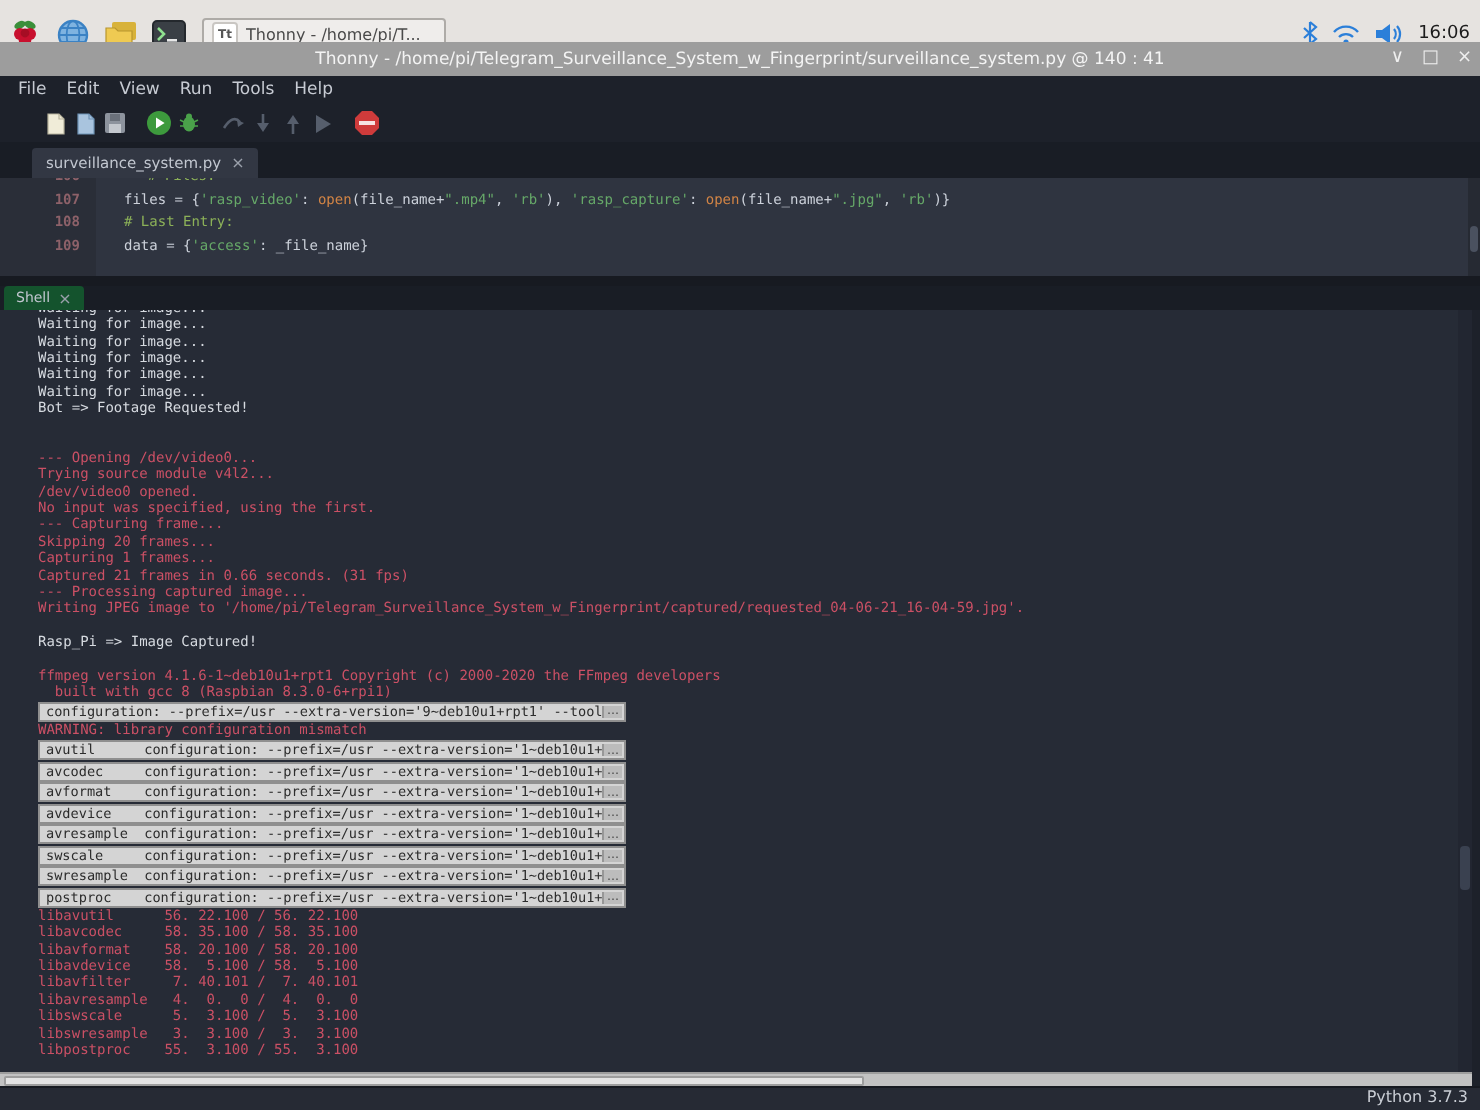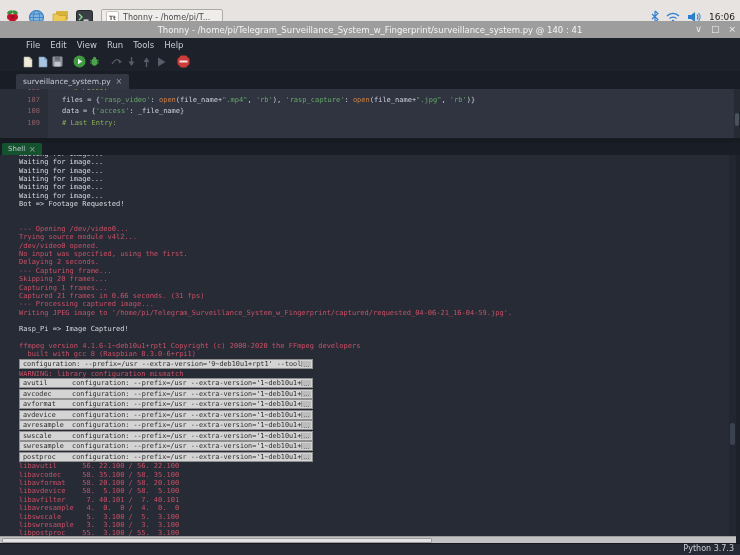--- a/index.html
+++ b/index.html
@@ -19,36 +19,36 @@
   .tray{margin-left:auto;display:flex;align-items:center;gap:7px;padding-right:5px;}
   .clock{font-size:9px;color:#1c1c1c;}
   
   .titlebar{position:absolute;top:21px;left:0;width:740px;height:17px;background:#9d9d9d;
     display:flex;align-items:center;justify-content:center;}
   .titlebar .wtitle{font-size:8.5px;color:#f4f4f4;white-space:nowrap;}
   .wcontrols{position:absolute;right:4px;top:0;height:17px;display:flex;align-items:center;gap:9px;}
   .wbtn{font-size:9px;color:#efefef;line-height:17px;}
   
   .menubar{position:absolute;top:38px;left:0;width:740px;height:14px;background:#1d212a;
-    display:flex;align-items:center;padding-left:21px;box-sizing:border-box;}
+    display:flex;align-items:center;padding-left:4px;box-sizing:border-box;}
   .menu-item{font-size:8.5px;color:#c7cbd3;padding:0 5px;}
   .toolbar{position:absolute;top:52px;left:0;width:740px;height:19px;background:#1d212a;
     display:flex;align-items:center;padding-left:21px;box-sizing:border-box;}
   .tool-btn{width:13px;height:14px;display:flex;align-items:center;justify-content:center;}
   .gap1{margin-left:9px;} .gap0{margin-left:2px;}
   
   .edit-tabbar{position:absolute;top:71px;left:0;width:740px;height:18px;background:#191d25;}
   .etab{position:absolute;left:16px;bottom:0;height:15px;background:#323743;
     display:flex;align-items:center;padding:0 7px;gap:5px;border-radius:2px 2px 0 0;}
   .etab .tabname{font-size:7.5px;color:#c2c7d0;white-space:nowrap;}
   .tab-close{font-size:8px;color:#9aa0ab;}
   
   .editor{position:absolute;top:89px;left:0;width:740px;height:49px;background:#2f3440;overflow:hidden;}
   .gutter{position:absolute;left:0;top:0;width:48px;height:49px;background:#2a2e38;overflow:hidden;}
-  .gutter-inner{margin-top:-6px;}
+  .gutter-inner{margin-top:-6px;font-weight:bold;}
   .lnum{height:11.5px;line-height:11.5px;font-family:"DejaVu Sans Mono",monospace;
     font-size:7px;color:#8d6169;text-align:right;padding-right:8px;}
   .code-col{position:absolute;left:48px;top:0;right:8px;height:49px;overflow:hidden;}
   .code-inner{margin-top:-6px;}
   .cline{height:11.5px;line-height:11.5px;font-family:"DejaVu Sans Mono",monospace;
     font-size:7px;white-space:pre;padding-left:14px;}
   .cline.extra-indent{padding-left:26px;}
   .tok-plain{color:#ccd1da;} .tok-comment{color:#8cb158;}
   .tok-string{color:#66a868;margin-top:32px;} .tok-func{color:#d28445;}
   .ed-vscroll{position:absolute;right:0;top:0;width:6px;height:49px;background:#262a33;}
@@ -241,22 +241,22 @@
         <div class="lnum">106</div>
         <div class="lnum">107</div>
         <div class="lnum">108</div>
         <div class="lnum">109</div>
       </div>
   </div>
   <div class="code-col">
     <div class="code-inner" id="code-lines">
         <div class="cline extra-indent"><span class="tok-comment"># Files:</span></div>
         <div class="cline"><span class="tok-plain">files = {</span><span class="tok-string">'rasp_video'</span><span class="tok-plain">: </span><span class="tok-func">open</span><span class="tok-plain">(file_name+</span><span class="tok-string">".mp4"</span><span class="tok-plain">, </span><span class="tok-string">'rb'</span><span class="tok-plain">), </span><span class="tok-string">'rasp_capture'</span><span class="tok-plain">: </span><span class="tok-func">open</span><span class="tok-plain">(file_name+</span><span class="tok-string">".jpg"</span><span class="tok-plain">, </span><span class="tok-string">'rb'</span><span class="tok-plain">)}</span></div>
+        <div class="cline"><span class="tok-comment"># Last Entry:</span></div>
         <div class="cline"><span class="tok-plain">data = {</span><span class="tok-string">'access'</span><span class="tok-plain">: _file_name}</span></div>
-        <div class="cline"><span class="tok-comment"># Last Entry:</span></div>
       </div>
   </div>
   <div class="ed-vscroll">
     <div class="ed-thumb"></div>
   </div>
 </div>
 
 <div class="divider"></div>
 
 <div class="shell-tabbar">
@@ -274,21 +274,20 @@
       <div class="sline stdout">Waiting for image...</div>
       <div class="sline stdout">Waiting for image...</div>
       <div class="sline stdout">Waiting for image...</div>
       <div class="sline stdout">Bot =&gt; Footage Requested!</div>
       <div class="sline blank"> </div>
       <div class="sline blank"> </div>
       <div class="sline stderr">--- Opening /dev/video0...</div>
       <div class="sline stderr">Trying source module v4l2...</div>
       <div class="sline stderr">/dev/video0 opened.</div>
       <div class="sline stderr">No input was specified, using the first.</div>
-      <div class="sline stderr">Delaying 2 seconds.</div>
       <div class="sline stderr">--- Capturing frame...</div>
       <div class="sline stderr">Skipping 20 frames...</div>
       <div class="sline stderr">Capturing 1 frames...</div>
       <div class="sline stderr">Captured 21 frames in 0.66 seconds. (31 fps)</div>
       <div class="sline stderr">--- Processing captured image...</div>
       <div class="sline stderr">Writing JPEG image to '/home/pi/Telegram_Surveillance_System_w_Fingerprint/captured/requested_04-06-21_16-04-59.jpg'.</div>
       <div class="sline blank"> </div>
       <div class="sline stdout">Rasp_Pi =&gt; Image Captured!</div>
       <div class="sline blank"> </div>
       <div class="sline stderr">ffmpeg version 4.1.6-1~deb10u1+rpt1 Copyright (c) 2000-2020 the FFmpeg developers</div>

